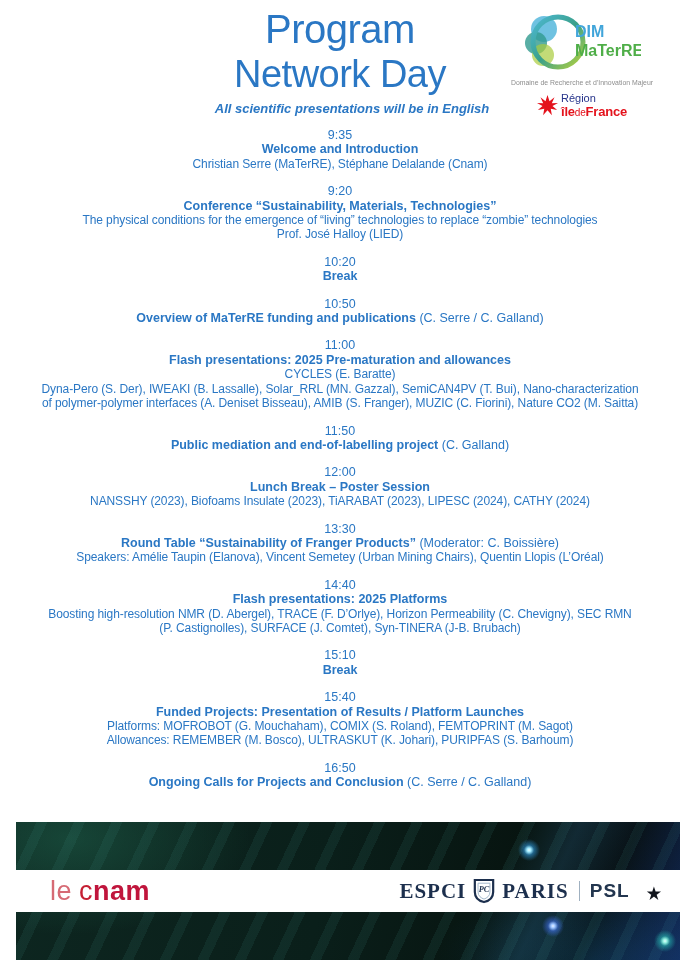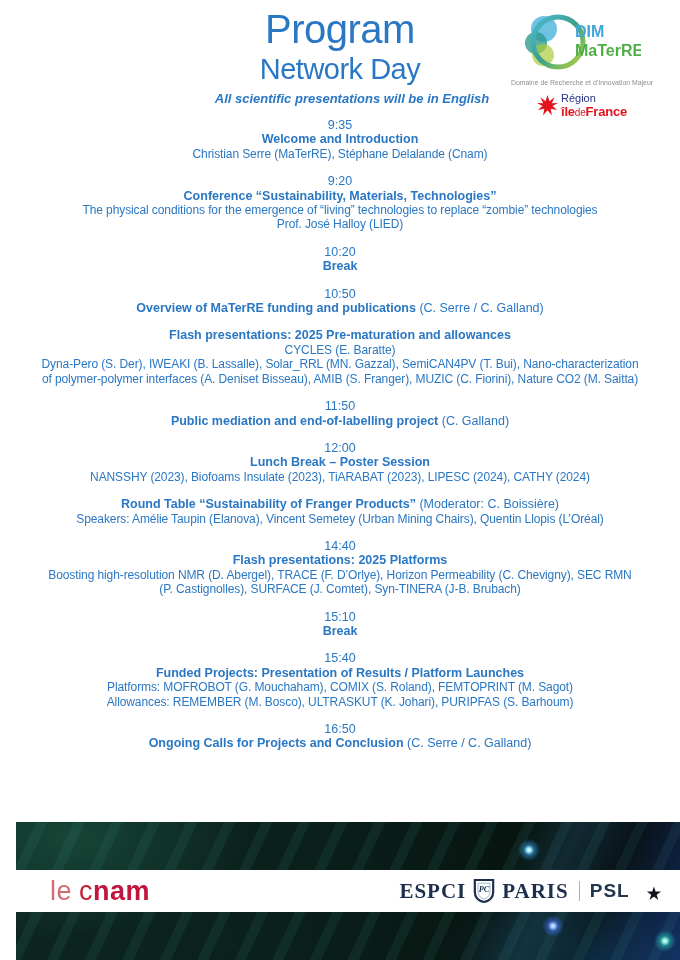--- a/index.html
+++ b/index.html
@@ -10,21 +10,21 @@
   }
   html,body{margin:0;padding:0;}
   body{
     width:680px;height:960px;position:relative;background:#fff;overflow:hidden;
     font-family:"Liberation Sans",sans-serif;
     -webkit-font-smoothing:antialiased;
   }
   
   .header{text-align:center;padding-top:8px;}
   .title{font-size:40px;color:var(--blue);font-weight:500;line-height:1.05;letter-spacing:-.5px;}
-  .subtitle{font-size:29px;color:var(--blue);font-weight:500;margin-top:3px;letter-spacing:-.5px;}
+  .subtitle{font-size:38px;color:var(--blue);font-weight:500;margin-top:3px;letter-spacing:-.5px;}
   .note{font-size:13px;font-style:italic;font-weight:700;color:var(--blue);margin-top:5px;padding-left:24px;}
   
   .logo-block{position:absolute;top:12px;right:26px;width:144px;text-align:center;}
   .dim-caption{font-size:6.9px;color:#8d8d8d;margin-top:1px;white-space:nowrap;}
   .region-logo{margin-top:7px;display:flex;align-items:center;justify-content:center;gap:3px;}
   .region-text{text-align:left;line-height:1.05;}
   .region-line1{font-size:11px;color:var(--navy);font-weight:500;}
   .region-line2{font-size:13px;color:var(--red);font-weight:800;letter-spacing:-.2px;}
   .region-line2 .de{font-size:10px;font-weight:400;}
   
@@ -121,37 +121,39 @@
     <div class="time">10:20</div>
     <div class="s-title"><b class="t-main">Break</b></div>
   </section>
 
   <section class="session">
     <div class="time">10:50</div>
     <div class="s-title"><b class="t-main">Overview of MaTerRE funding and publications</b><span class="t-note"> (C. Serre / C. Galland)</span></div>
   </section>
 
   <section class="session">
+    <div class="time">11:00</div>
     <div class="s-title"><b class="t-main">Flash presentations: 2025 Pre-maturation and allowances</b></div>
   <div class="s-line">CYCLES (E. Baratte)</div>
       <div class="s-line">Dyna-Pero (S. Der), IWEAKI (B. Lassalle), Solar_RRL (MN. Gazzal), SemiCAN4PV (T. Bui), Nano-characterization of polymer-polymer interfaces (A. Deniset Bisseau), AMIB (S. Franger), MUZIC (C. Fiorini), Nature CO2 (M. Saitta)</div>
     </section>
 
   <section class="session">
     <div class="time">11:50</div>
     <div class="s-title"><b class="t-main">Public mediation and end-of-labelling project</b><span class="t-note"> (C. Galland)</span></div>
   </section>
 
   <section class="session">
     <div class="time">12:00</div>
     <div class="s-title"><b class="t-main">Lunch Break – Poster Session</b></div>
   <div class="s-line">NANSSHY (2023), Biofoams Insulate (2023), TiARABAT (2023), LIPESC (2024), CATHY (2024)</div>
     </section>
 
   <section class="session">
+    <div class="time">13:30</div>
     <div class="s-title"><b class="t-main">Round Table “Sustainability of Franger Products”</b><span class="t-note"> (Moderator: C. Boissière)</span></div>
   <div class="s-line">Speakers: Amélie Taupin (Elanova), Vincent Semetey (Urban Mining Chairs), Quentin Llopis (L’Oréal)</div>
     </section>
 
   <section class="session">
     <div class="time">14:40</div>
     <div class="s-title"><b class="t-main">Flash presentations: 2025 Platforms</b></div>
   <div class="s-line">Boosting high-resolution NMR (D. Abergel), TRACE (F. D’Orlye), Horizon Permeability (C. Chevigny), SEC RMN (P. Castignolles), SURFACE (J. Comtet), Syn-TINERA (J-B. Brubach)</div>
     </section>
 

